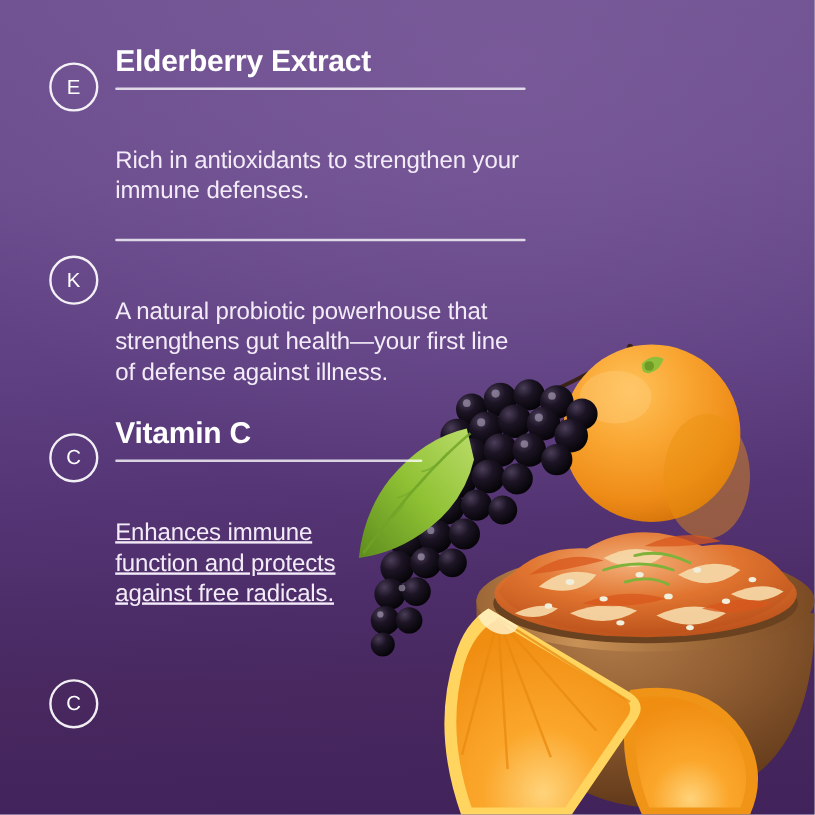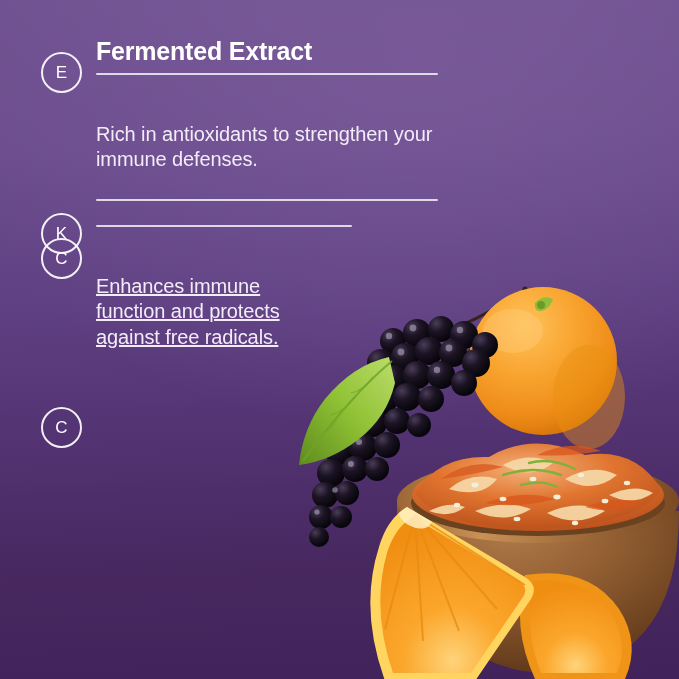--- a/index.html
+++ b/index.html
@@ -295,37 +295,41 @@
         </g>
       </g>
     </svg>
   </div>
 
   <div id="items">
 
     <div class="item i0">
       <div class="badge">E</div>
       <div class="body">
-        <div class="heading">Fermented Extract</div>
+        <div class="heading">Elderberry Extract</div>
         <div class="rule"></div>
         <div class="desc">Rich in antioxidants to strengthen your
 immune defenses.</div>
       </div>
     </div>
 
     <div class="item i1">
       <div class="badge">K</div>
       <div class="body">
         <div class="rule"></div>
+        <div class="desc">A natural probiotic powerhouse that
+strengthens gut health—your first line
+of defense against illness.</div>
       </div>
     </div>
 
     <div class="item i2">
       <div class="badge">C</div>
       <div class="body">
+        <div class="heading">Vitamin C</div>
         <div class="rule"></div>
         <div class="desc">Enhances immune
 function and protects
 against free radicals.</div>
       </div>
     </div>
 
     <div class="item i3">
       <div class="badge">C</div>
     </div>

